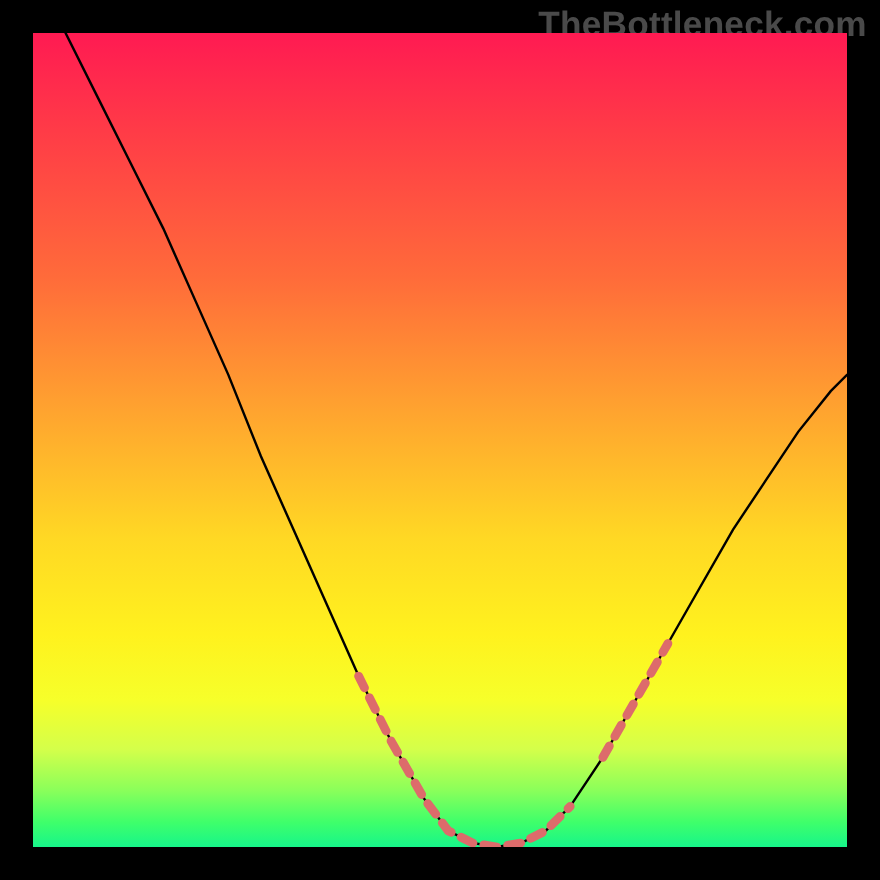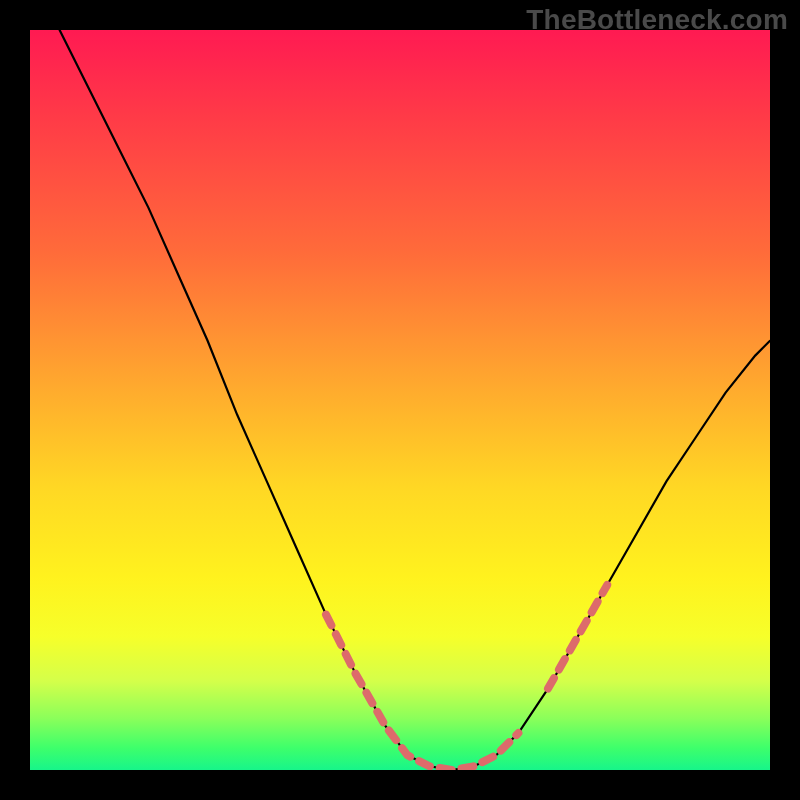--- a/index.html
+++ b/index.html
@@ -39,21 +39,21 @@
       #8bff5a 93%,
       #3eff6b 97%,
       #17f58a 100%
     );
   }
   .watermark {
     position: absolute;
     top: 4px;
     right: 12px;
     color: #4a4a4a;
-    font-size: 28px;
+    font-size: 32px;
     font-weight: 600;
     letter-spacing: 0.2px;
     user-select: none;
   }
   svg.curve-layer {
     position: absolute;
     left: 0;
     top: 0;
     width: 740px;
     height: 740px;

